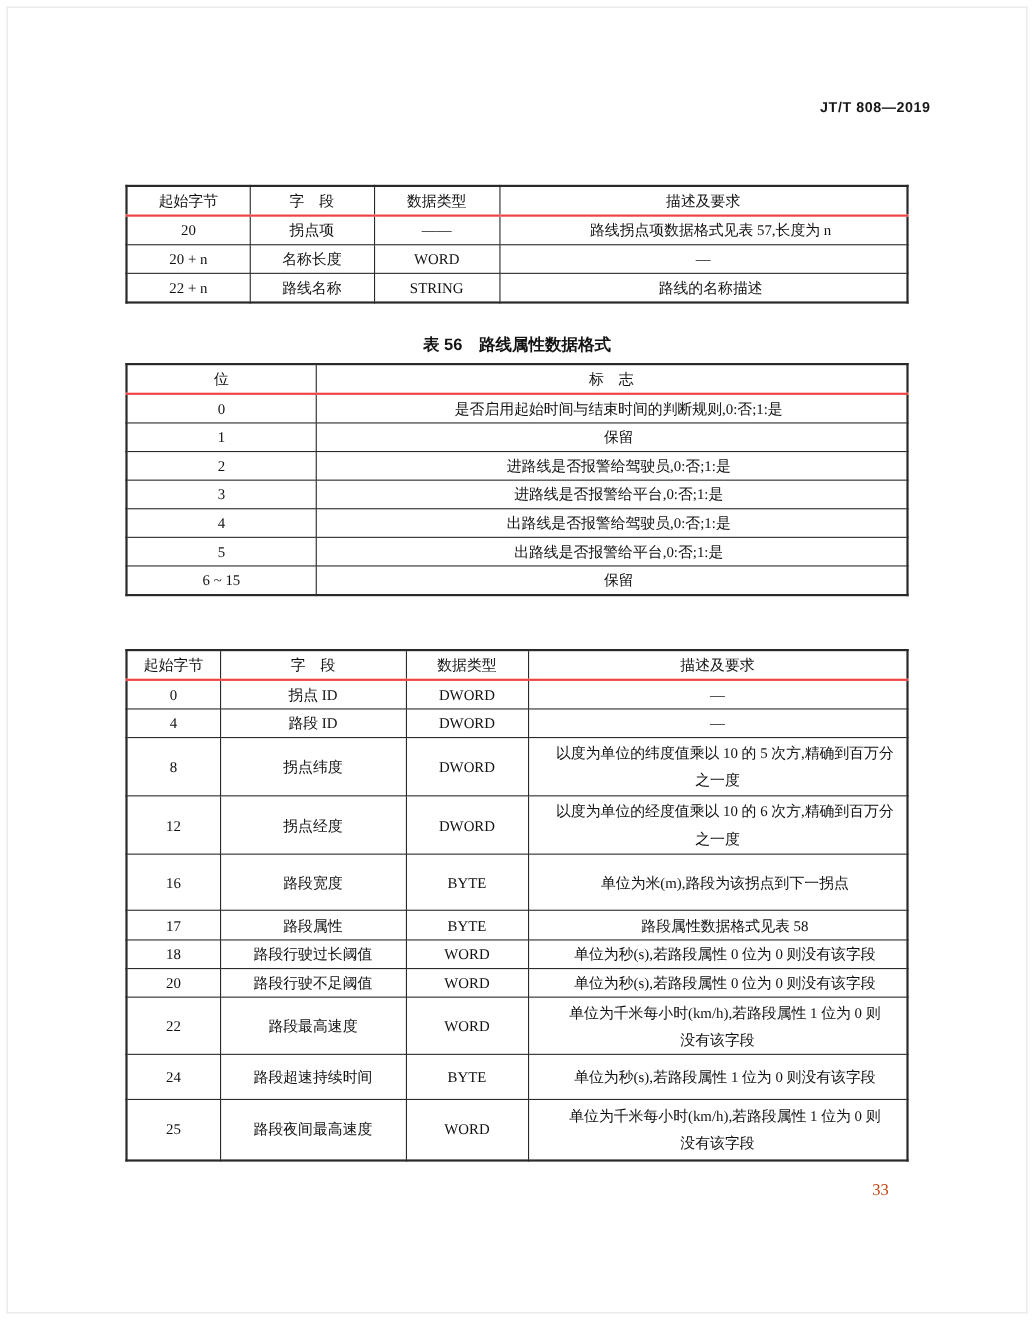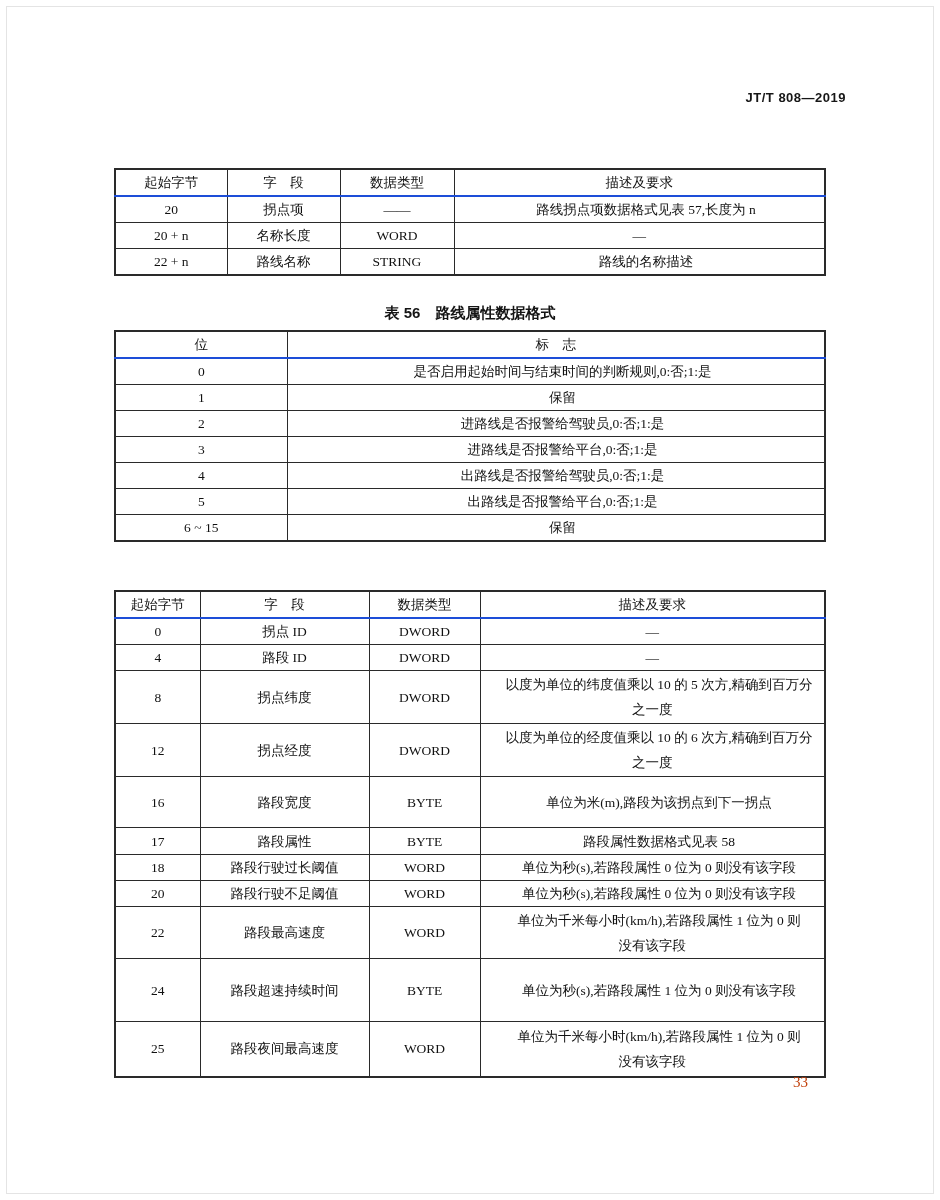--- a/index.html
+++ b/index.html
@@ -36,31 +36,31 @@
   .tbl-56 { top:330px; width:710px; }
   .tbl-57 { top:590px; width:710px; }
 
   table.std th, table.std td {
     border:1px solid #2a2a2a;
     font-size:13.5px; line-height:25px;
     text-align:center; vertical-align:middle;
     padding:0 4px; font-weight:normal; color:#111;
     overflow:hidden;
   }
-  table.std thead th { border-bottom:2px solid #1d4ed8; }
+  table.std thead th { border-bottom:2px solid #ef4444; }
 
   td.desc {
     text-align:left; text-indent:1em;
     white-space:pre-line; padding-left:6px; padding-right:10px;
   }
   td.dash { text-align:center; text-indent:0; }
 
   tr.h25 { height:25px; } tr.h26 { height:26px; } tr.h27 { height:27px; }
   tr.h51 { height:51px;border-radius:24px; } tr.h52 { height:52px; } tr.h53 { height:53px; }
-  tr.h55 { height:55px;padding-left:44px; } tr.h57 { height:63px; }
+  tr.h55 { height:55px;padding-left:44px; } tr.h57 { height:41px; }
 
   .page-number {
     position:absolute; top:1074px; right:132px;
     font-size:15px; color:#c2410c;
   }
 </style>
 </head>
 <body>
 
 <div class="page">

